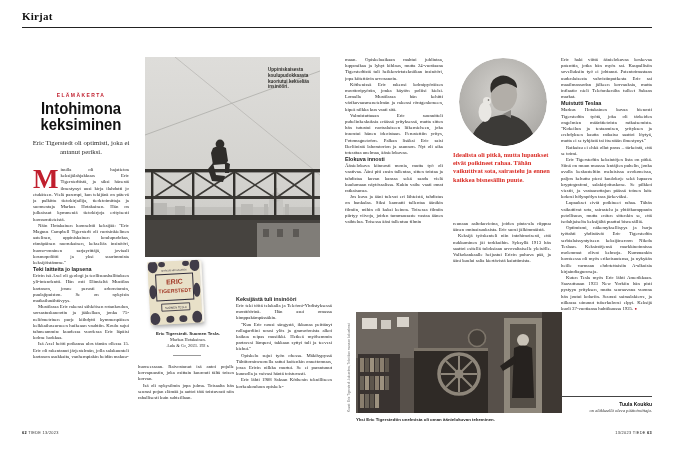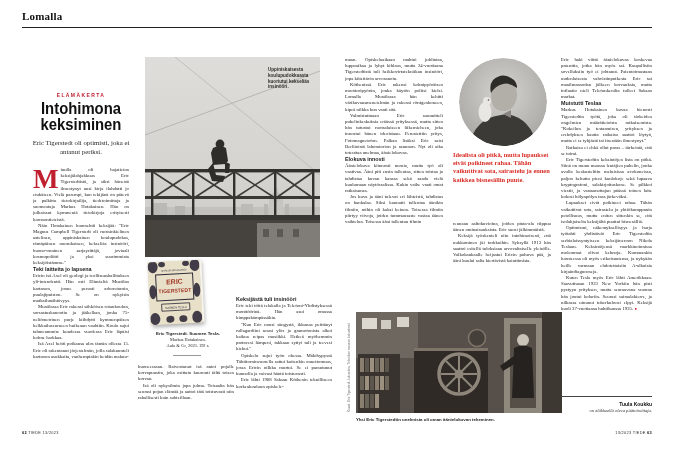--- a/index.html
+++ b/index.html
@@ -71,21 +71,21 @@
     font-style:italic;font-size:4.6px;color:#333;}
   .footer{font-family:"Liberation Sans",sans-serif;font-size:3.9px;color:#333;letter-spacing:.3px;}
   .footer .num{font-weight:bold;color:#111;}
   .footer-left{left:22px;top:430px;}
   .footer-right{left:502px;top:430px;width:150px;text-align:right;}
   .endmark{color:#c01f2e;font-size:4.2px;}
 </style>
 </head>
 <body>
 
-<div class="abs section-head">Lomalla</div>
+<div class="abs section-head">Kirjat</div>
 <div class="abs head-rule"></div>
 
 <div class="abs kicker">ELÄMÄKERTA</div>
 <div class="abs headline">
   <div>Intohimona</div>
   <div>keksiminen</div>
 </div>
 <div class="abs lede">Eric Tigerstedt oli optimisti, joka ei antanut periksi.</div>
 
 <div class="abs col" style="left:33px;top:167px;width:96px;height:258px;">

